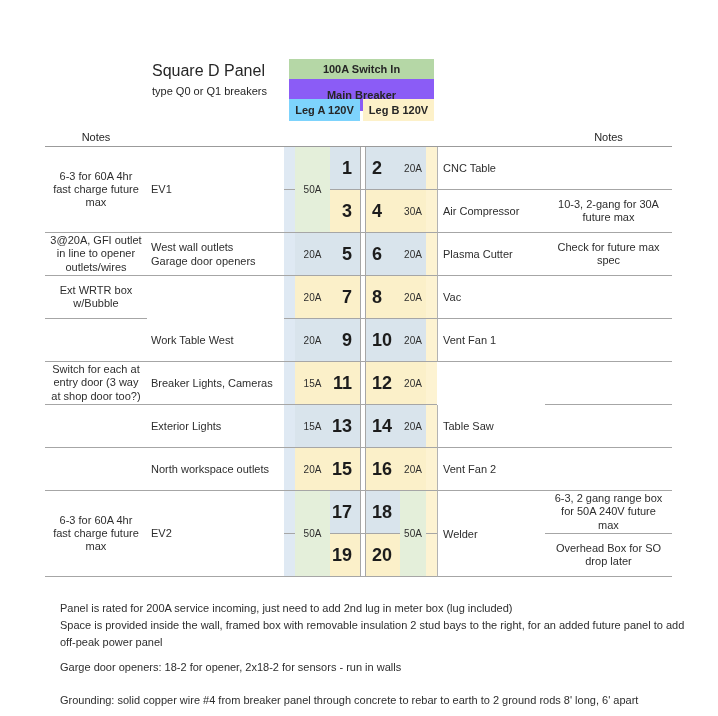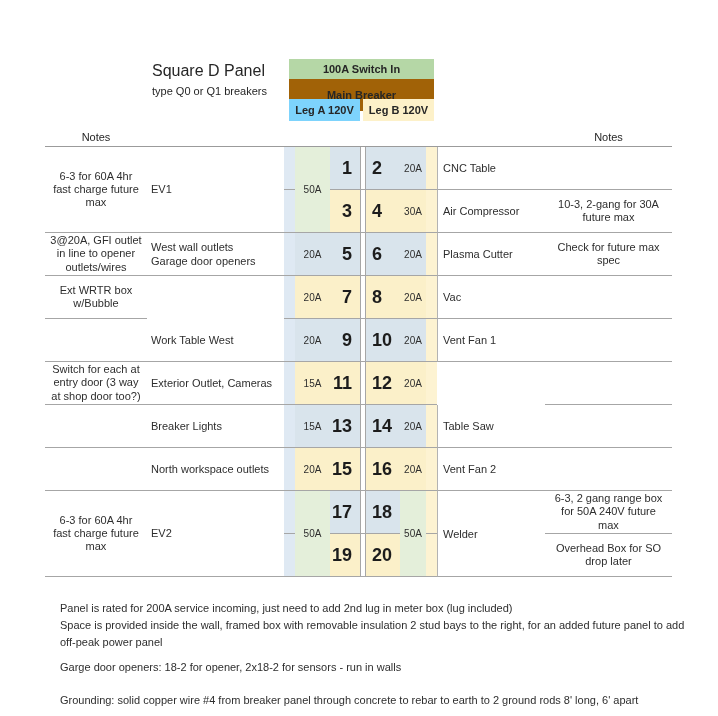--- a/index.html
+++ b/index.html
@@ -5,21 +5,21 @@
   html,body{margin:0;padding:0;background:#ffffff;}
   .canvas{
     position:relative;width:718px;height:716px;background:#ffffff;overflow:hidden;
     font-family:"Liberation Sans", sans-serif;color:#2e2e2e;
   }
   .title{position:absolute;left:152px;top:62px;font-size:16px;color:#262626;}
   .subtitle{position:absolute;left:152px;top:85px;font-size:11px;color:#262626;}
   .hdr{position:absolute;font-size:11px;font-weight:bold;color:#262626;
        display:flex;align-items:center;justify-content:center;}
   .hdr.service{left:289px;top:59px;width:145px;height:20px;background:#b5d7a6;}
-  .hdr.mainbrk{left:289px;top:79px;width:145px;height:32px;background:#a16207;}
+  .hdr.mainbrk{left:289px;top:79px;width:145px;height:32px;background:#8b5cf6;}
   .hdr.lega{left:289px;top:99px;width:71px;height:22px;background:#7dd3fc;}
   .hdr.legb{left:363px;top:99px;width:71px;height:22px;background:#fdf1c9;}
   .notes-label{position:absolute;top:131px;font-size:11px;color:#262626;text-align:center;}
   .notes-label.left{left:45px;width:102px;}
   .notes-label.right{left:545px;width:127px;}
 
   .grid{
     position:absolute;left:45px;top:146px;
     display:grid;
     grid-template-columns:102px 137px 11px 35px 30px 6px 34px 26px 11px 108px 127px;
@@ -134,32 +134,32 @@
     <div class="cell divider c6" style="grid-row:5"></div>
     <div class="cell num numB bg-b c7" style="grid-row:5">10</div>
     <div class="cell amp bg-b c8" style="grid-row:5">20A</div>
     <div class="cell strip-b c9" style="grid-row:5"></div>
     <div class="cell descR c10" style="grid-row:5">Vent Fan 1</div>
     <div class="cell note c11" style="grid-row:5"></div>
 
     <div class="cell note c1" style="grid-row:6">Switch for each at
 entry door (3 way
 at shop door too?)</div>
-    <div class="cell descL c2" style="grid-row:6">Exterior Outlet, Cameras</div>
+    <div class="cell descL c2" style="grid-row:6">Breaker Lights, Cameras</div>
     <div class="cell strip-a c3" style="grid-row:6"></div>
     <div class="cell amp bg-y c4" style="grid-row:6">15A</div>
     <div class="cell num numA bg-y c5" style="grid-row:6">11</div>
     <div class="cell divider c6" style="grid-row:6"></div>
     <div class="cell num numB bg-y c7" style="grid-row:6">12</div>
     <div class="cell amp bg-y c8" style="grid-row:6">20A</div>
     <div class="cell strip-b c9" style="grid-row:6"></div>
     <div class="cell note c11" style="grid-row:6"></div>
 
     <div class="cell note c1" style="grid-row:7"></div>
-    <div class="cell descL c2" style="grid-row:7">Breaker Lights</div>
+    <div class="cell descL c2" style="grid-row:7">Exterior Lights</div>
     <div class="cell strip-a c3" style="grid-row:7"></div>
     <div class="cell amp bg-b c4" style="grid-row:7">15A</div>
     <div class="cell num numA bg-b c5" style="grid-row:7">13</div>
     <div class="cell divider c6" style="grid-row:7"></div>
     <div class="cell num numB bg-b c7" style="grid-row:7">14</div>
     <div class="cell amp bg-b c8" style="grid-row:7">20A</div>
     <div class="cell strip-b c9" style="grid-row:7"></div>
     <div class="cell descR c10" style="grid-row:7">Table Saw</div>
     <div class="cell note c11" style="grid-row:7"></div>
 

